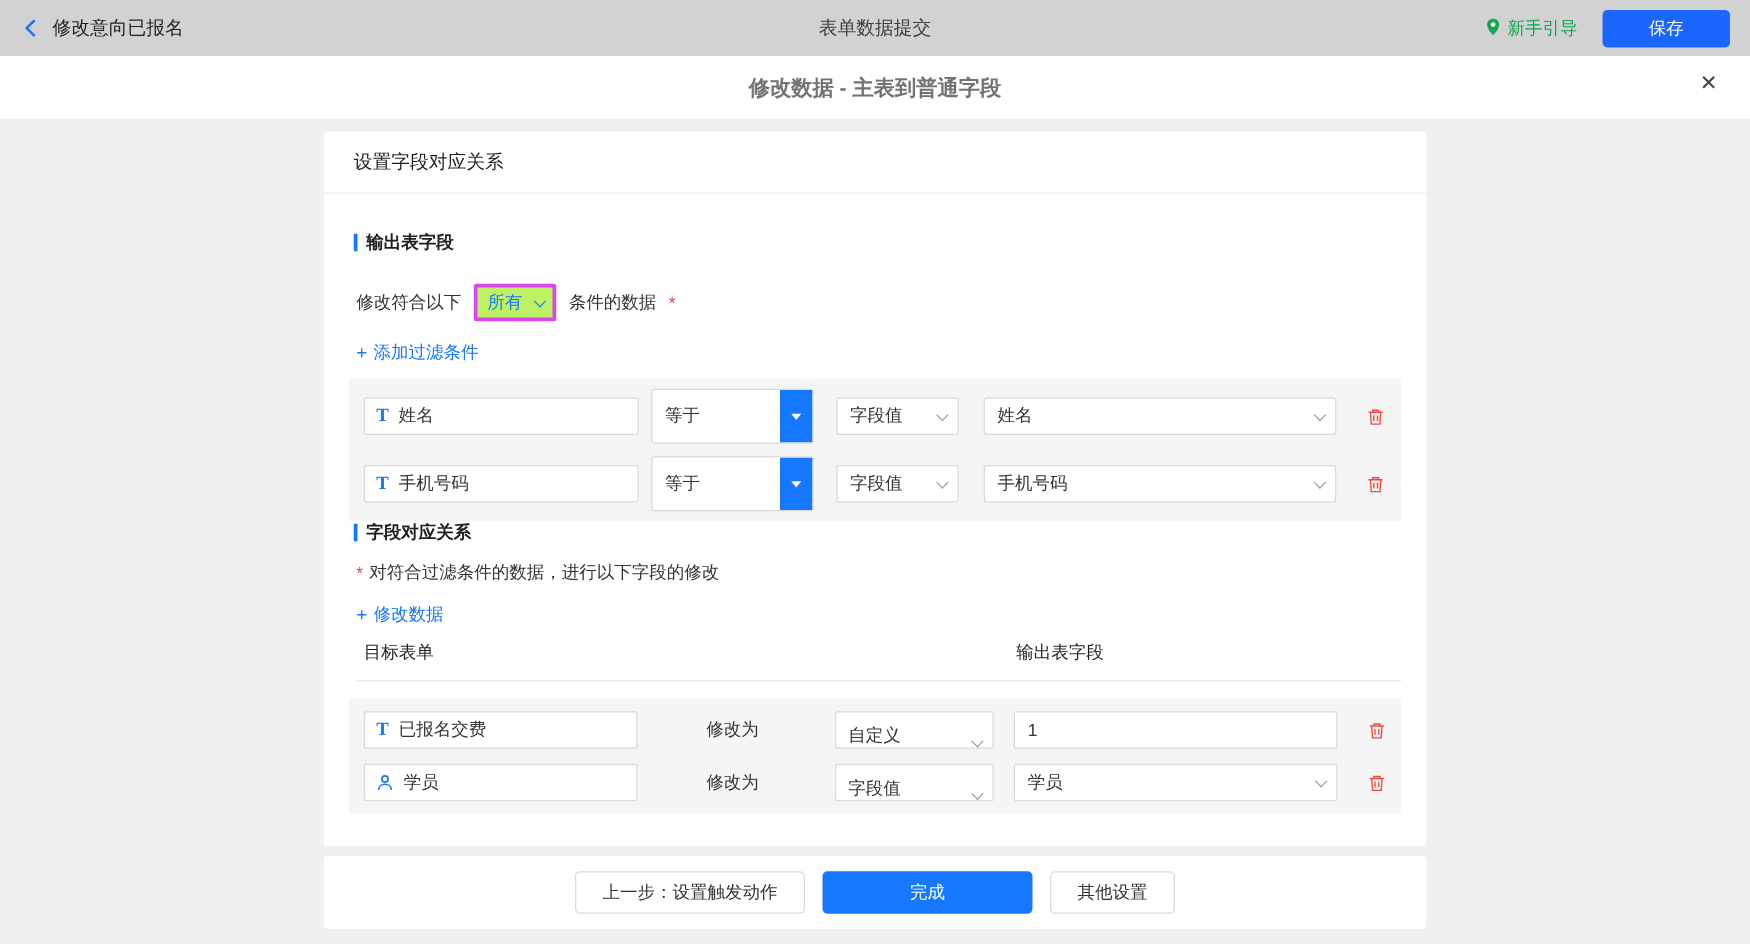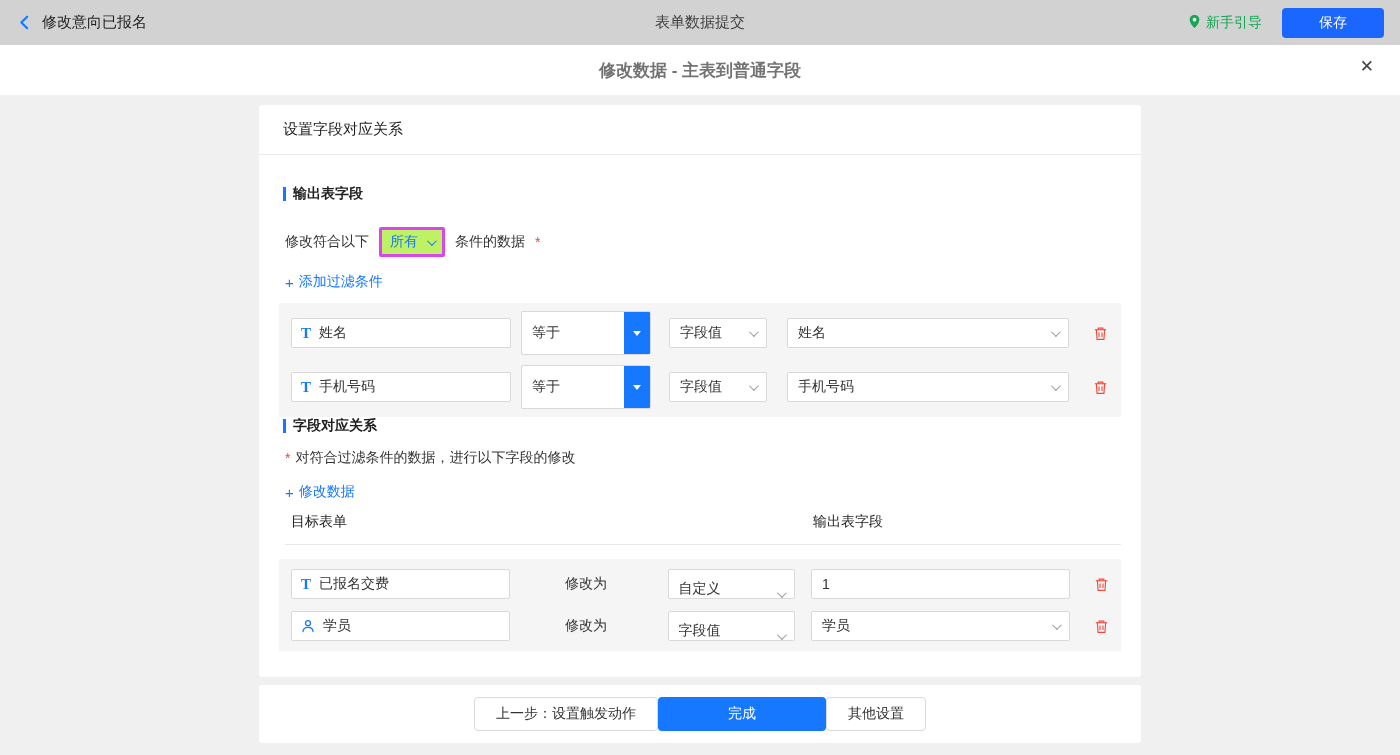--- a/index.html
+++ b/index.html
@@ -146,21 +146,21 @@
   .value-input {
     width: 260px; height: 30px; margin-left: 16px;
     border: 1px solid #d9d9d9; border-radius: 2px;
     padding: 0 10px; font-size: 14px; color: #333;
     outline: none; font-family: inherit;
   }
 
   
   .footer-bar {
     width: 882px; margin: 8px auto 0; background: #fff; border-radius: 3px;
-    height: 58px; display: flex; align-items: center; justify-content: center; 
+    height: 58px; display: flex; align-items: center; justify-content: center; gap: 14px;
   }
   .btn {
     height: 34px; font-size: 14px; border-radius: 4px;
     font-family: inherit; cursor: pointer;
   }
   .btn.ghost { background: #fff; border: 1px solid #d9d9d9; color: #333; padding: 0 21px; }
   .btn.primary { background: #1677ff; border: none; color: #fff; width: 168px; }
 </style>
 </head>
 <body>

